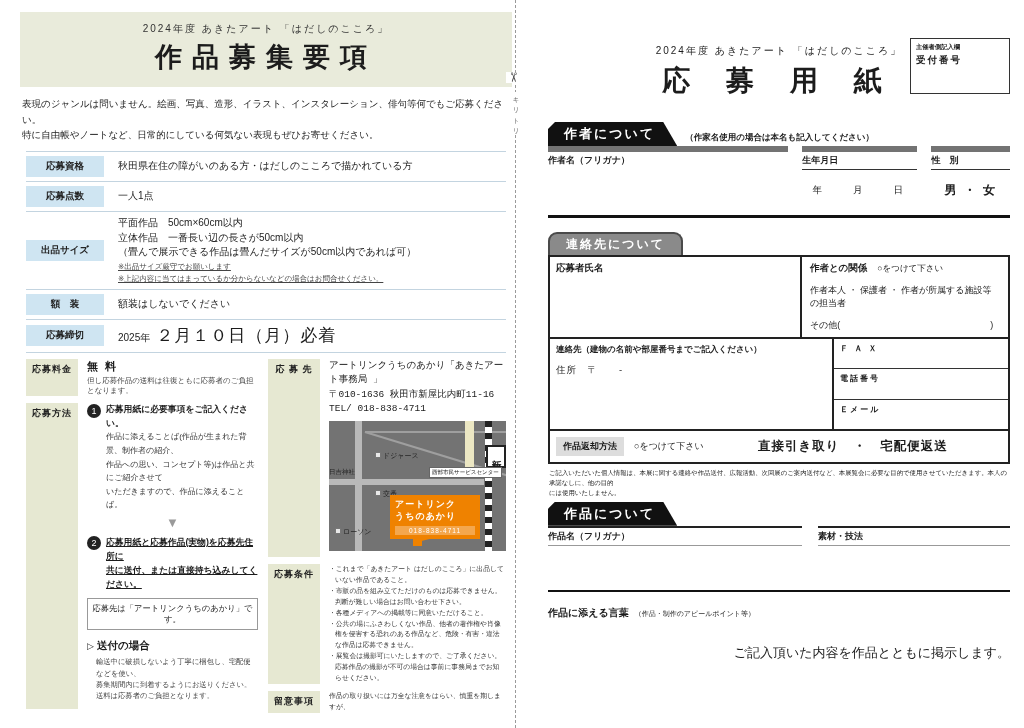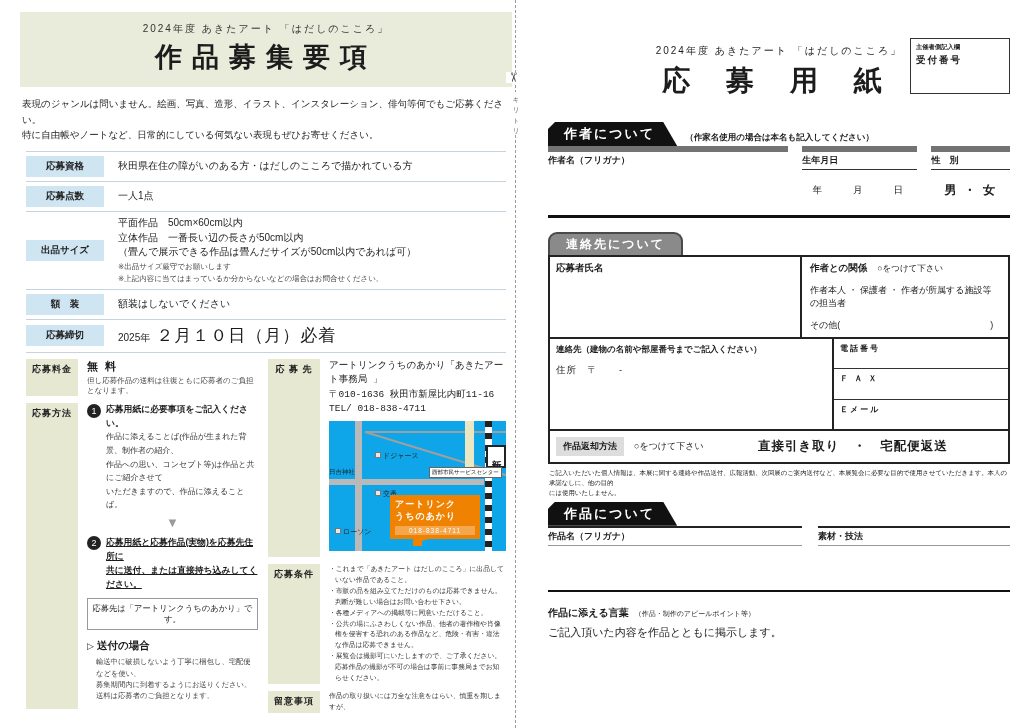--- a/index.html
+++ b/index.html
@@ -16,21 +16,21 @@
   .band{background:var(--band);text-align:center;padding:10px 0 12px;}
   .band .sub{font-size:10px;letter-spacing:2px;color:#333;}
   .band .ttl{font-size:27px;font-weight:bold;letter-spacing:10px;margin-top:3px;}
   .intro{font-size:9.5px;line-height:1.65;margin:9px 2px 8px;color:#222;}
 
   .spec-table{border-top:1px solid var(--line);margin:2px 6px 6px;}
   .spec-row{display:flex;align-items:center;border-bottom:1px solid var(--line);padding:4px 0;}
   .spec-label{flex:0 0 78px;background:var(--tbl);text-align:center;font-size:9.5px;font-weight:bold;
     padding:4px 0;margin-right:14px;color:#222;}
   .spec-body{font-size:10px;line-height:1.45;}
-  .spec-note{font-size:7.5px;color:#444;margin-top:2px;line-height:1.4;}
+  .spec-note{font-size:7.5px;color:#444;margin-top:2px;line-height:1.4;text-decoration:underline;}
   .big-date .pre{font-size:10px;margin-right:6px;}
   .big-date .big{font-size:17px;font-weight:500;letter-spacing:1px;}
 
   .cols{display:flex;gap:10px;margin:6px 6px 0;}
   .col-l{flex:0 0 232px;}
   .col-r{flex:1;}
   .sec{display:flex;margin-bottom:7px;}
   .sec-label{flex:0 0 52px;background:var(--olive);font-size:9px;font-weight:bold;text-align:center;
     padding-top:4px;letter-spacing:1px;color:#222;}
   .sec-body{flex:1;padding-left:9px;}
@@ -47,21 +47,21 @@
   .tri{text-align:center;color:#9a9a9a;font-size:13px;margin:3px 0 5px;}
   .dest-box{border:1px solid #999;text-align:center;font-size:8.3px;padding:4px 2px;margin:7px 0 9px;}
 
   .subsec{margin-bottom:8px;}
   .subsec h4{font-size:10.5px;margin-bottom:3px;}
   .subsec h4 .mk{font-size:9px;margin-right:3px;}
   .subsec .tiny{font-size:7.3px;color:#444;line-height:1.55;padding-left:9px;}
 
   .dest-lines{font-size:9.5px;line-height:1.5;font-family:Liberation Mono, monospace;}
   
-  .map{position:relative;height:130px;margin:5px 0 6px;background:#0ea5e9;overflow:hidden;}
+  .map{position:relative;height:130px;margin:5px 0 6px;background:#737373;overflow:hidden;}
   .roadv{position:absolute;left:26px;top:0;bottom:0;width:7px;background:#b9b9b9;}
   .roadh{position:absolute;left:0;right:22px;top:58px;height:6px;background:#b9b9b9;}
   .mline{position:absolute;background:#9f9f9f;height:1.5px;transform-origin:left center;}
   .rail{position:absolute;right:14px;top:0;bottom:0;width:7px;
     background:repeating-linear-gradient(180deg,#222 0 6px,#fff 6px 12px);}
   .station{position:absolute;right:0;top:24px;writing-mode:vertical-rl;border:2px solid #222;background:#fff;
     font-size:10px;font-weight:bold;padding:5px 1px;letter-spacing:3px;}
   .strip{position:absolute;right:32px;top:0;width:9px;height:46px;background:#ece7c3;}
   .mlabel{position:absolute;font-size:7px;color:#222;white-space:nowrap;}
   .mlabel .sq{display:inline-block;width:6px;height:6px;border:1px solid #777;background:#e8e8e8;margin-right:2px;}
@@ -129,21 +129,21 @@
 
   .workfields{display:flex;gap:16px;}
   .wf{border-top:2px solid #222;}
   .wf .lab{font-size:9px;font-weight:bold;padding-top:2px;border-bottom:1px solid #999;padding-bottom:2px;}
   .wf1{flex:0 0 55%;}
   .wf2{flex:1;}
   .wspace{height:44px;}
   .words{margin-top:10px;}
   .words .wl{font-size:10px;font-weight:bold;}
   .words .wn{font-size:7px;font-weight:normal;margin-left:6px;}
-  .words .ws{font-size:11px;margin-top:5px;}
+  .words .ws{font-size:13px;margin-top:24px;text-align:right;}
   .blank{height:96px;}
 </style>
 </head>
 <body>
 
 <div class="canvas">
 
   <div class="page-left">
     <div class="band">
       <div class="sub">2024年度 あきたアート 「はだしのこころ」</div>
@@ -336,22 +336,22 @@
           <div class="rel-line">作者本人 ・ 保護者 ・ 作者が所属する施設等の担当者</div>
           <div class="rel-line"><span>その他(</span><span style="display:inline-block;width:150px;"></span><span>)</span></div>
         </div>
       </div>
       <div class="crow2">
         <div class="c2-left">
           <div class="blab" style="font-size:8.5px;">連絡先（建物の名前や部屋番号までご記入ください）</div>
           <div class="addr">住所　〒　　-</div>
         </div>
         <div class="c2-right">
+          <div class="cell">Ｆ Ａ Ｘ</div>
           <div class="cell">電話番号</div>
-          <div class="cell">Ｆ Ａ Ｘ</div>
           <div class="cell">Ｅメール</div>
         </div>
       </div>
       <div class="crow3">
         <div class="rl-box">作品返却方法</div>
         <div class="rl-note">○をつけて下さい</div>
         <div class="rl-opts">直接引き取り　・　宅配便返送</div>
       </div>
     </div>
     <div class="privacy">

